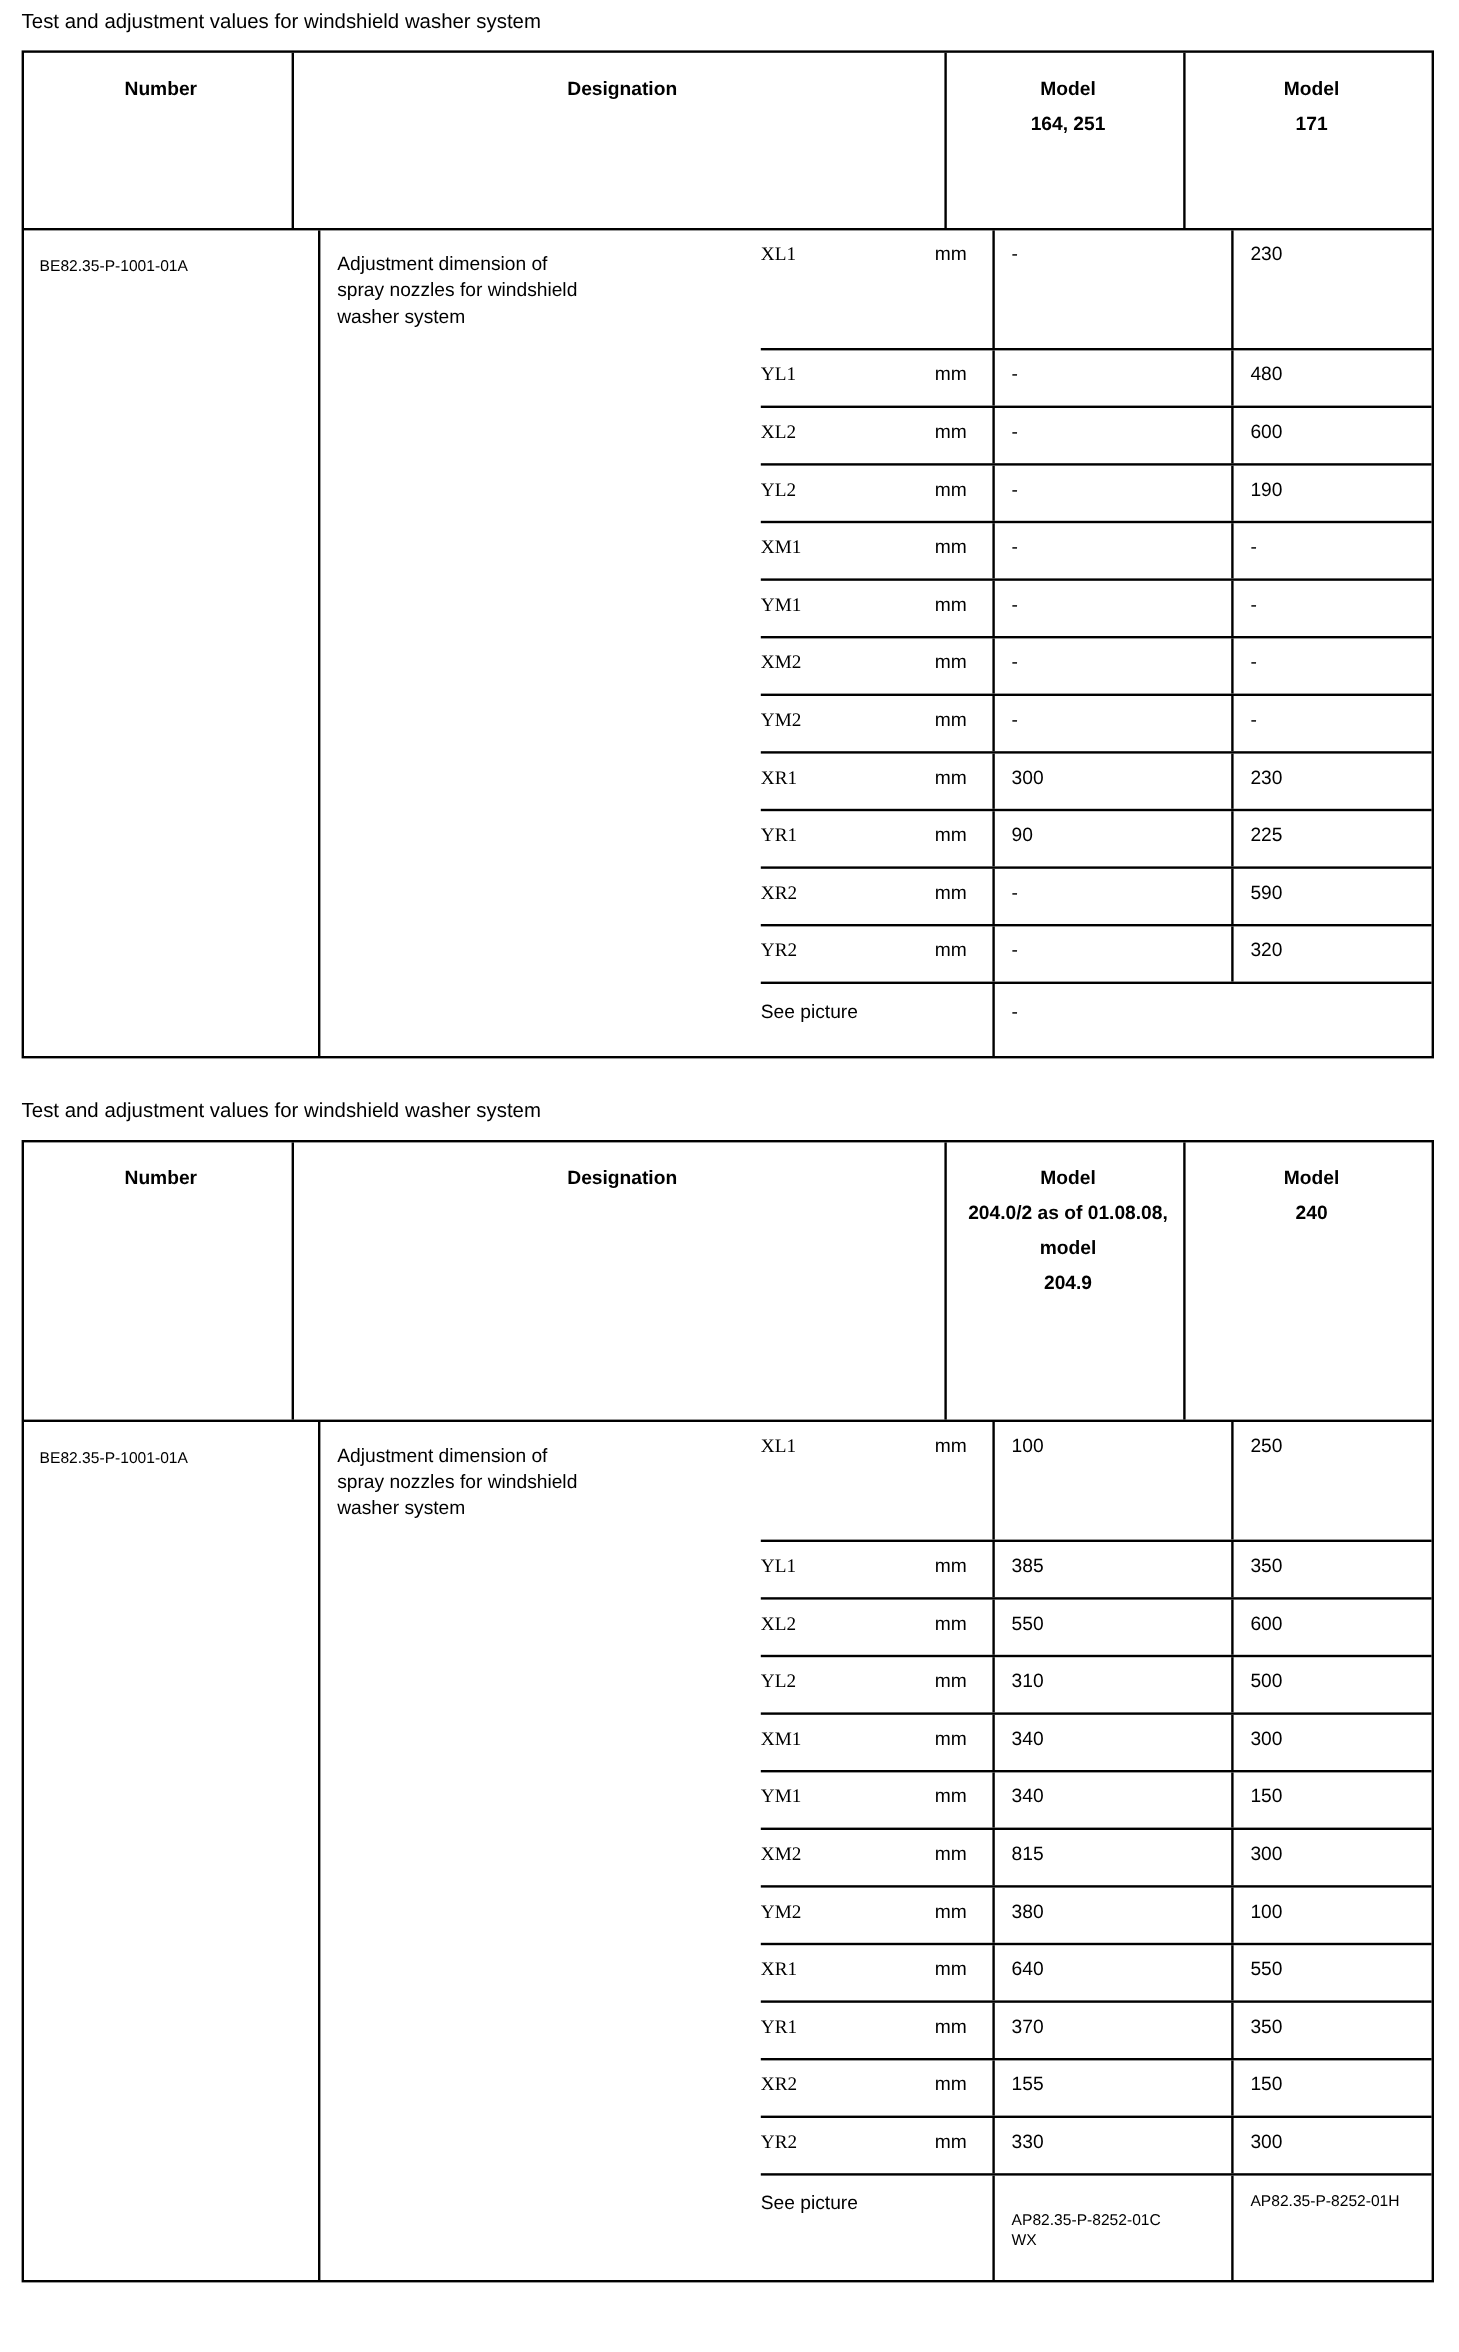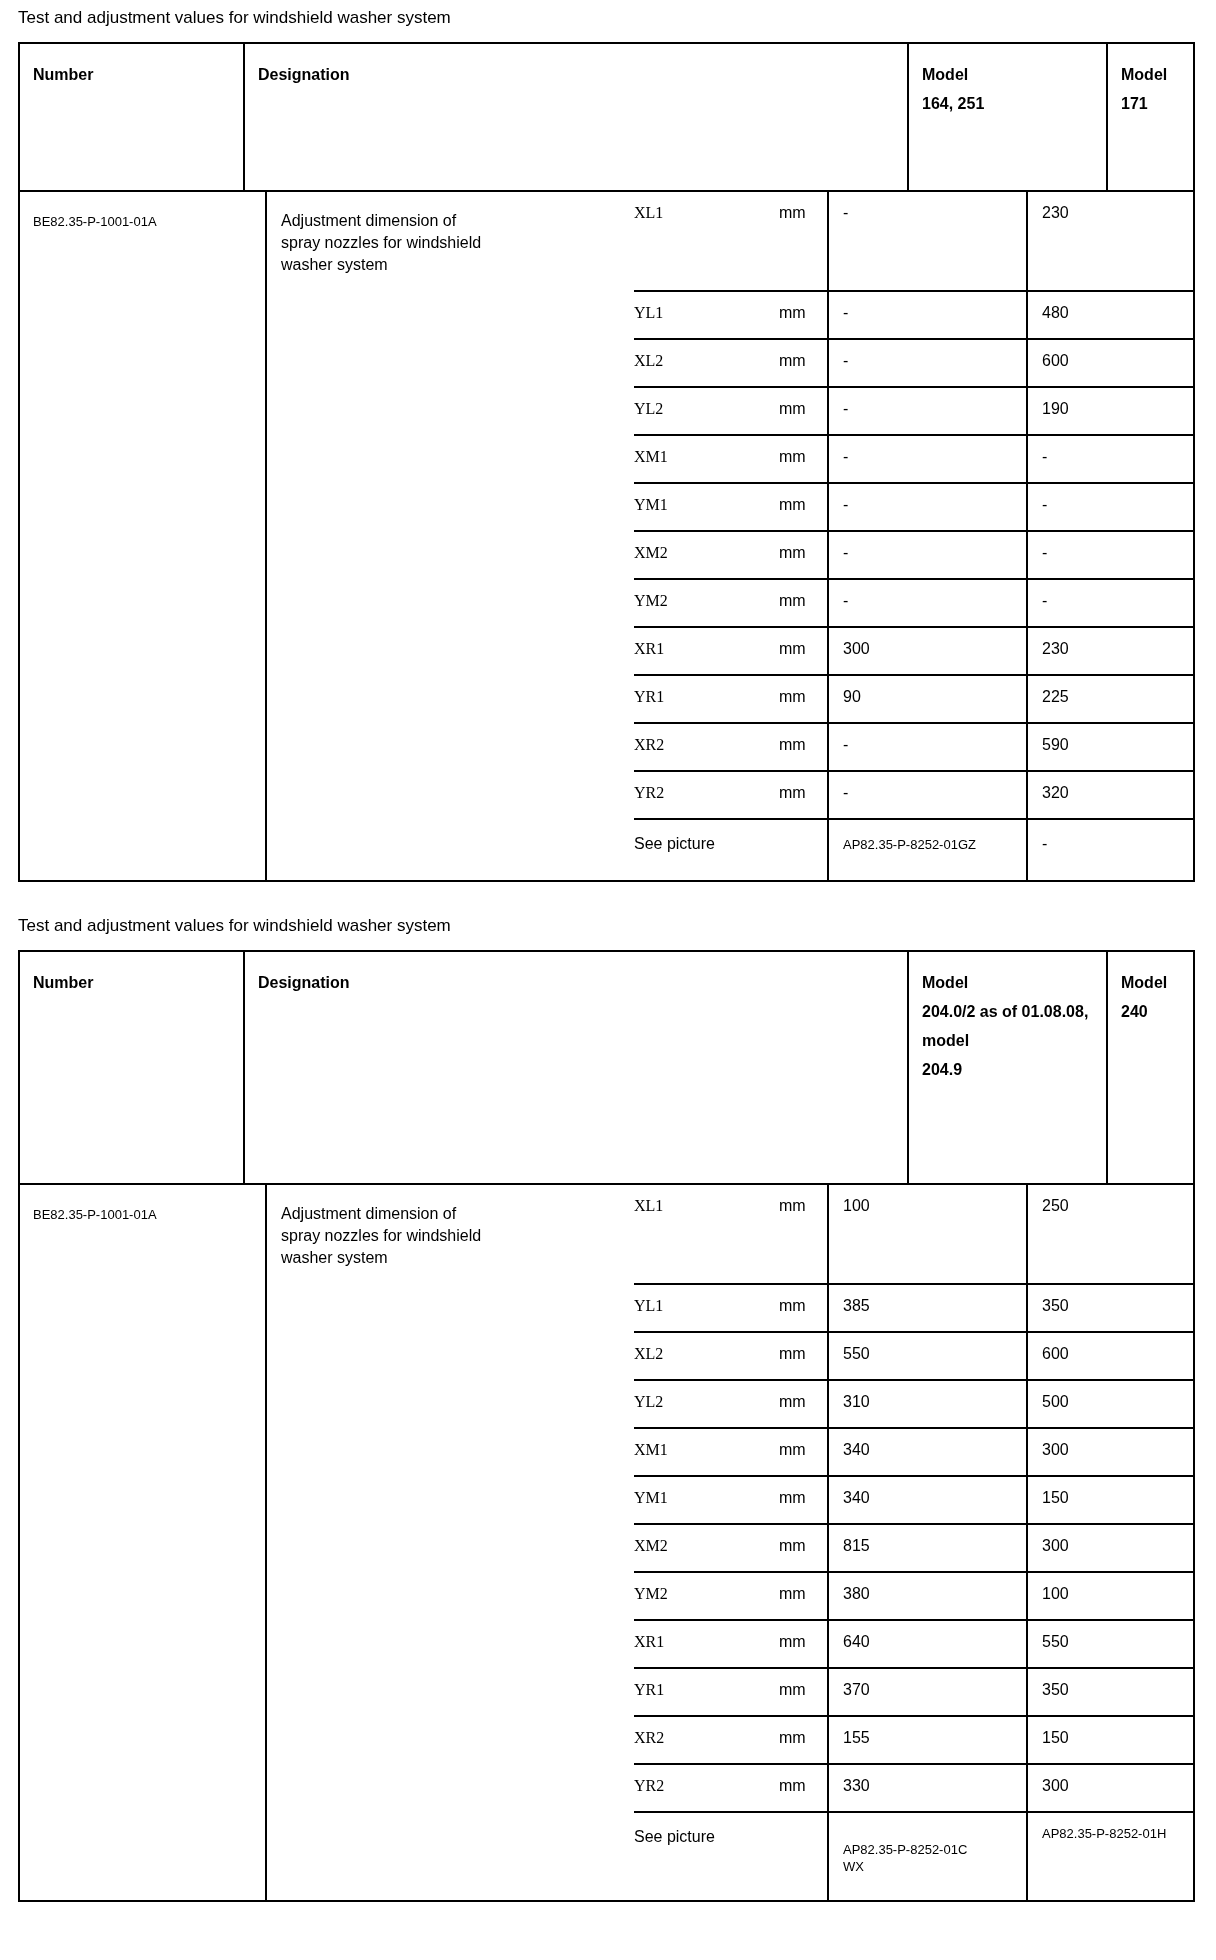--- a/index.html
+++ b/index.html
@@ -12,23 +12,23 @@
   .page { padding:8px 0 0 18px; }
   .section { }
   .section.s2 { margin-top:34px; }
   .section-title { font-size:17px; font-weight:normal; margin:0 0 14px 0; }
 
   .tbl { width:1177px; border:2px solid #000; box-sizing:border-box; background:#fff; }
 
   
   .tbl-header { display:flex; height:148px; border-bottom:2px solid #000; box-sizing:border-box; }
   .s2 .tbl-header { height:233px; }
-  .hc { box-sizing:border-box; padding:20px 8px 0 13px; font-weight:bold; font-size:16px; line-height:21px; }
+  .hc { box-sizing:border-box; padding:20px 8px 0 13px; font-weight:bold; font-size:16px; line-height:21px;text-align:center; }
   .h-number { width:225px; border-right:2px solid #000; }
-  .h-desig  { width:664px; border-right:2px solid #000; }
+  .h-desig  { width:544px; border-right:2px solid #000; }
   .h-model-a{ width:199px; border-right:2px solid #000; }
   .h-model-b{ flex:1; }
   .model-cell div { margin-bottom:8px; }
 
   
   .tbl-body { display:flex; }
   .cell-number {
     width:247px; border-right:2px solid #000; box-sizing:border-box;
     padding:22px 6px 0 13px; font-size:13px;
   }
@@ -184,23 +184,20 @@
     <div class="sub-dim">
       <span class="dim-label">YR2</span>
       <span class="dim-unit">mm</span>
     </div>
     <div class="sub-a">-</div>
     <div class="sub-b">320</div>
   </div>
             <div class="sub-row see-pic">
               <div class="sub-dim">
                 <span class="sp-label">See picture</span>
-              </div>
-              <div class="sub-a sp-a">
-                <div>AP82.35-P-8252-01GZ</div>
               </div>
               <div class="sub-b sp-b">
                 <div>-</div>
               </div>
             </div>
           </div>
       </div>
 
     </div>
   </div>

